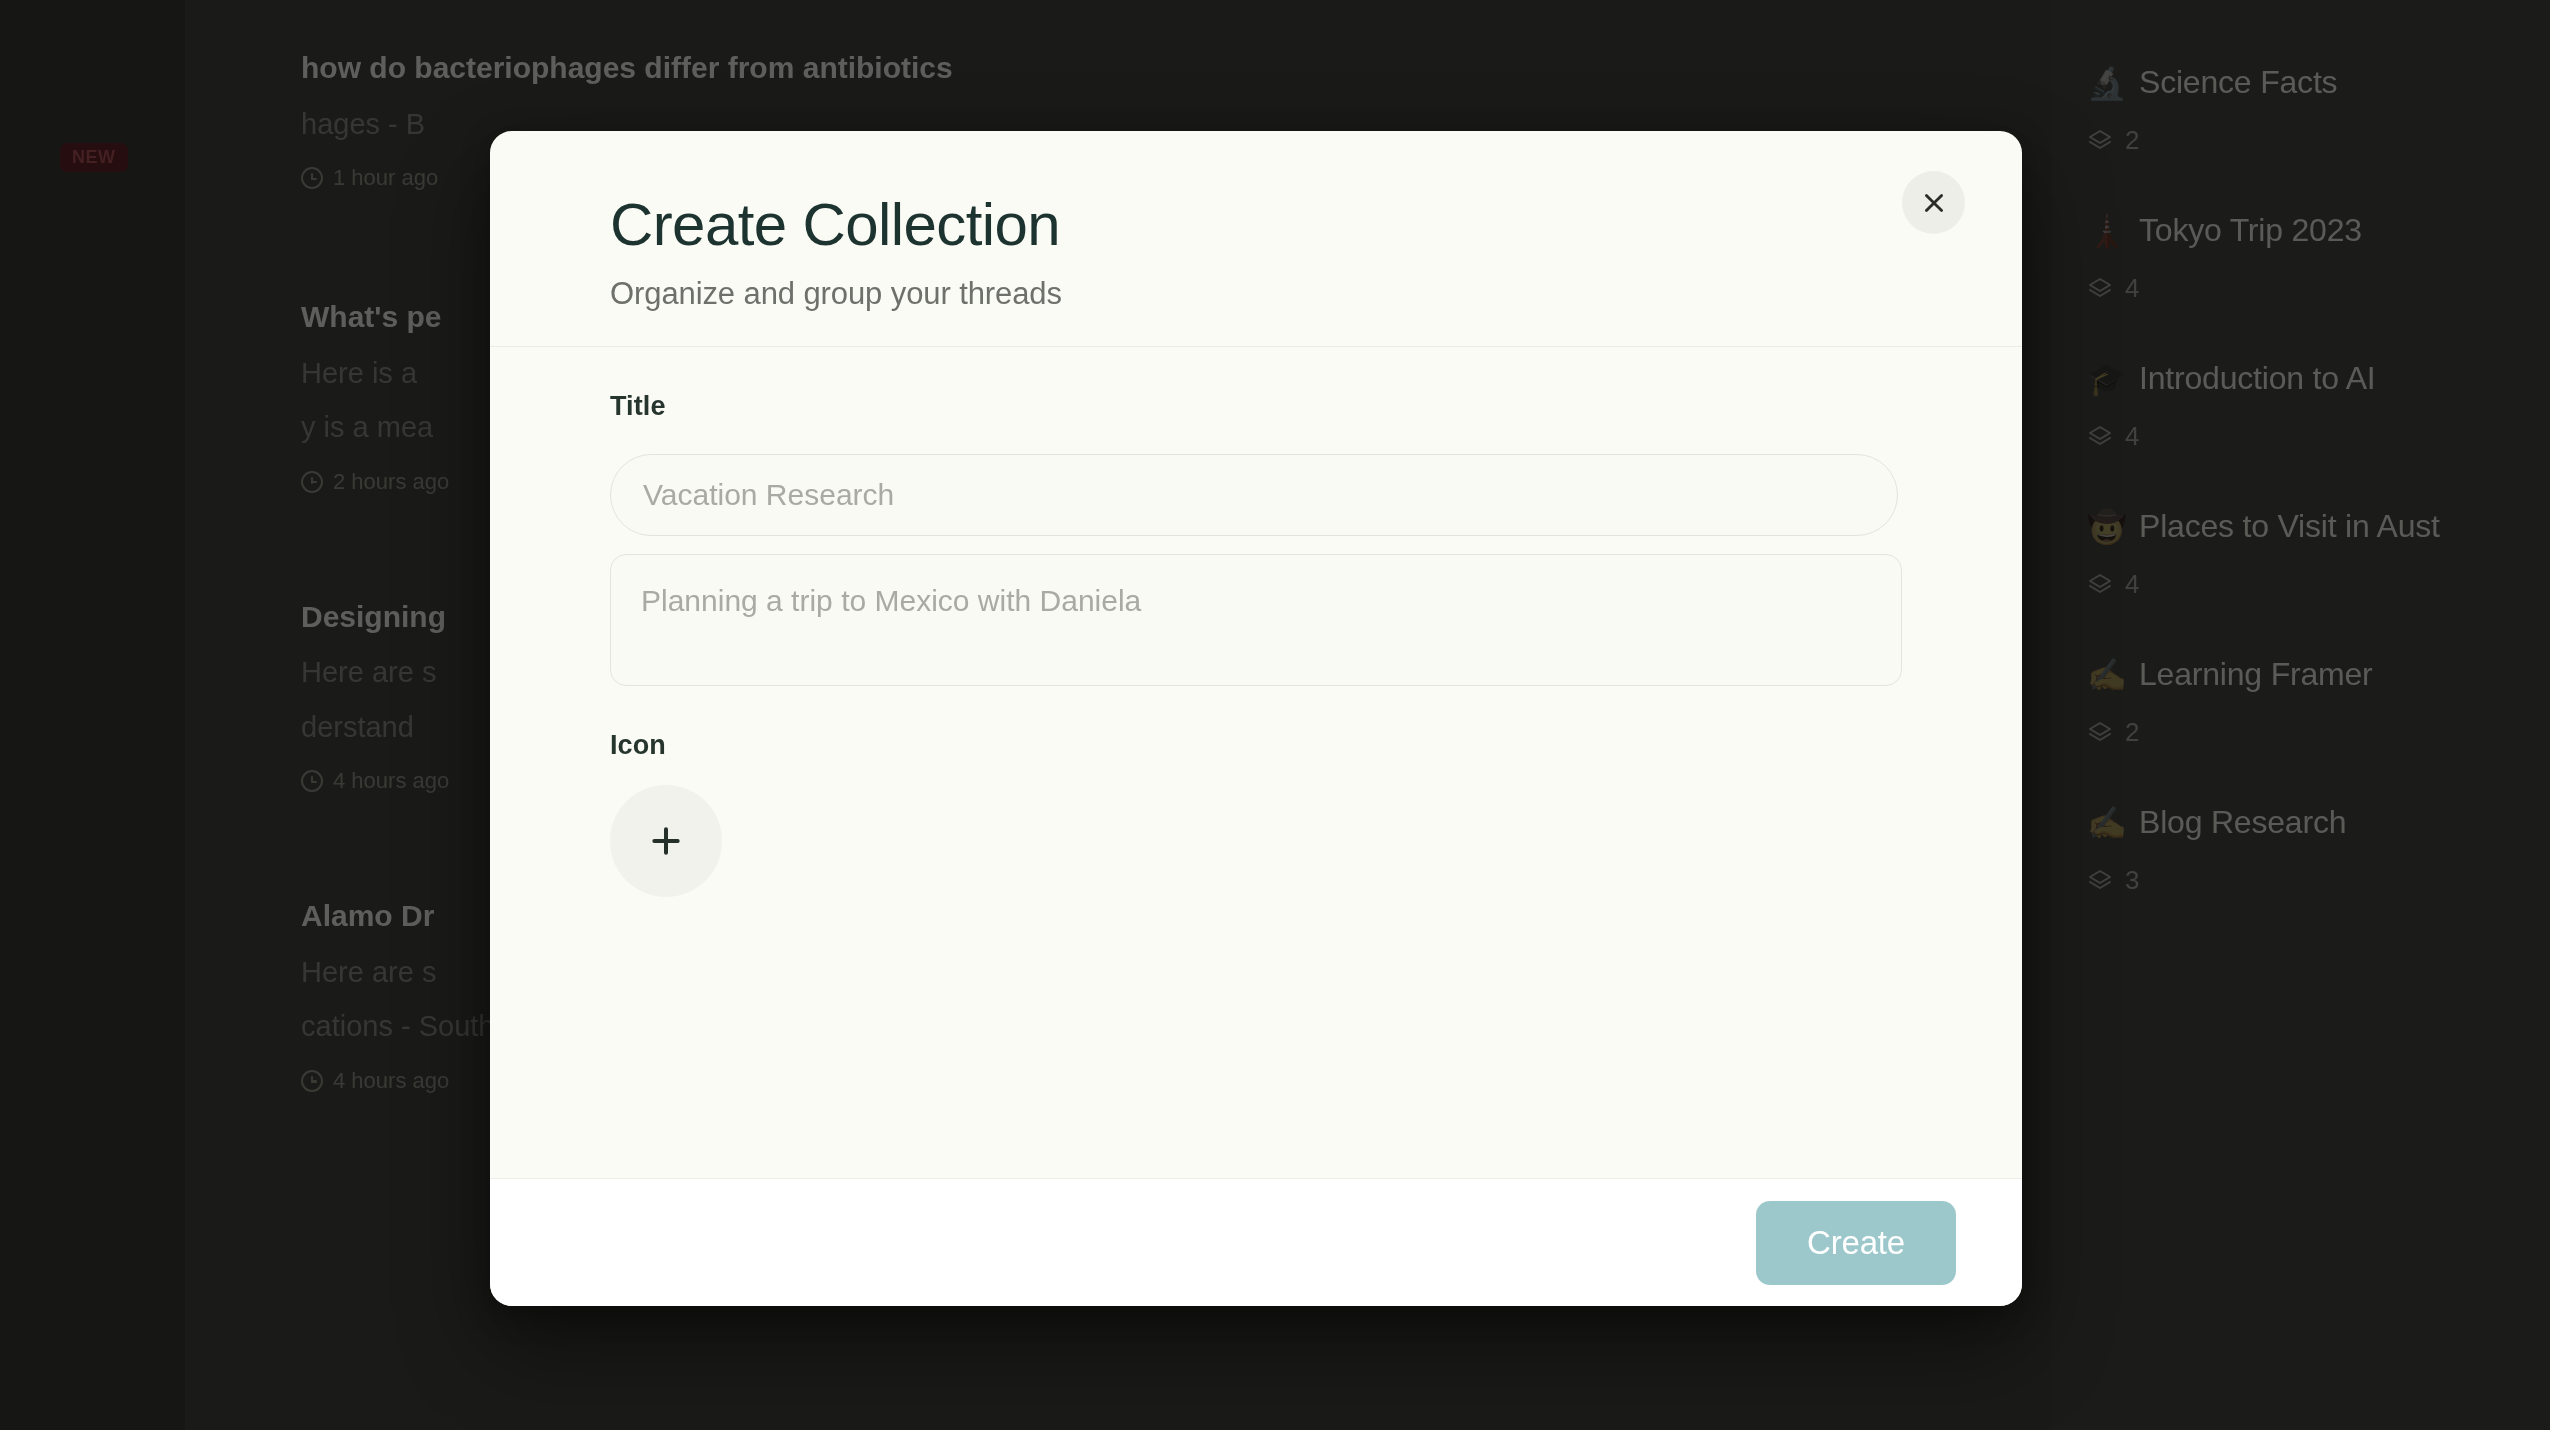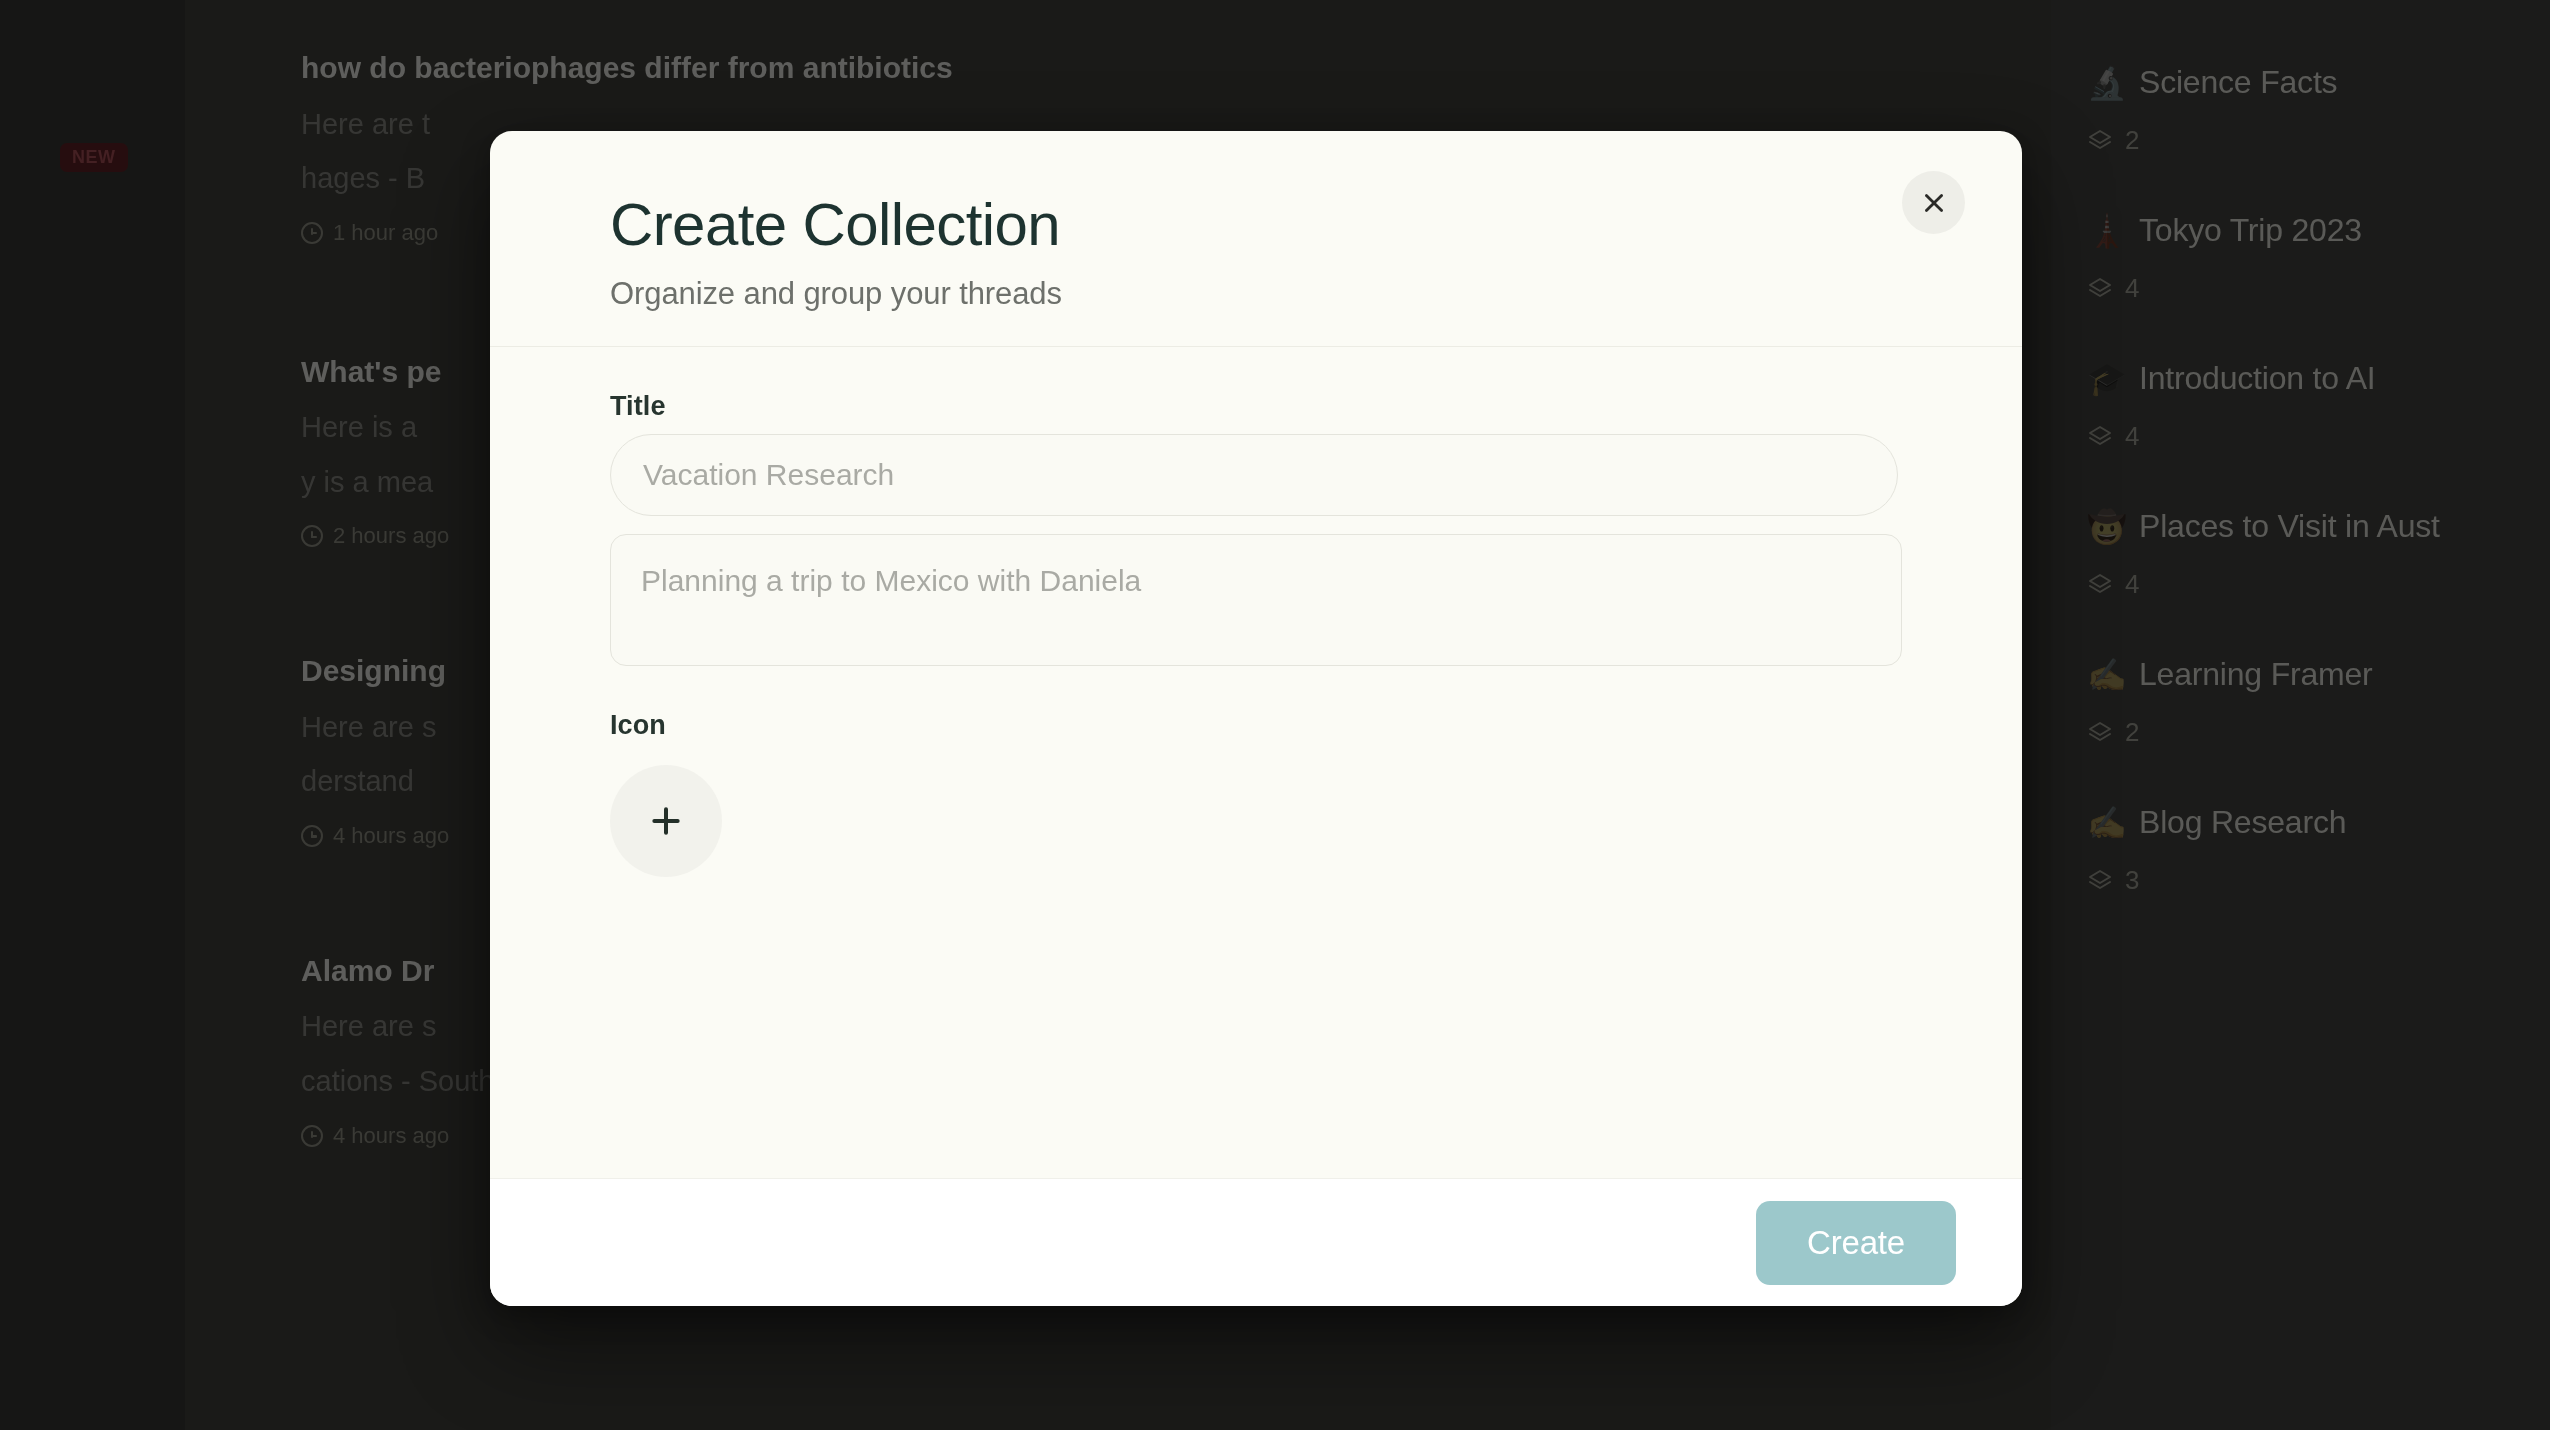--- a/index.html
+++ b/index.html
@@ -258,21 +258,21 @@
 
   .field-label {
     font-size: 27px;
     font-weight: 700;
     color: #27352f;
     letter-spacing: 0.1px;
   }
 
   .title-input {
     display: block;
-    margin-top: 12px;
+    margin-top: 32px;
     width: 1288px;
     height: 82px;
     border: 1.6px solid #e4e4dc;
     border-radius: 41px;
     background: #fafaf4;
     padding: 0 32px;
     font-family: "Liberation Sans", sans-serif;
     font-size: 30px;
     color: #2a3a34;
     outline: none;
@@ -350,21 +350,20 @@
   <div class="bg-app">
 
     <div class="bg-rail"></div>
 
     <div class="new-badge">NEW</div>
 
     <div class="thread-list">
 
       <div class="thread">
         <div class="thread-title">how do bacteriophages differ from antibiotics</div>
-        <div class="thread-snippet">Here are t</div>
         <div class="thread-snippet">hages - B</div>
         <div class="thread-meta">
           <span class="clock-icon"></span>
           <span>1 hour ago</span>
         </div>
       </div>
 
       <div class="thread" style="padding-top:62px">
         <div class="thread-title">What's pe</div>
         <div class="thread-snippet">Here is a</div>

